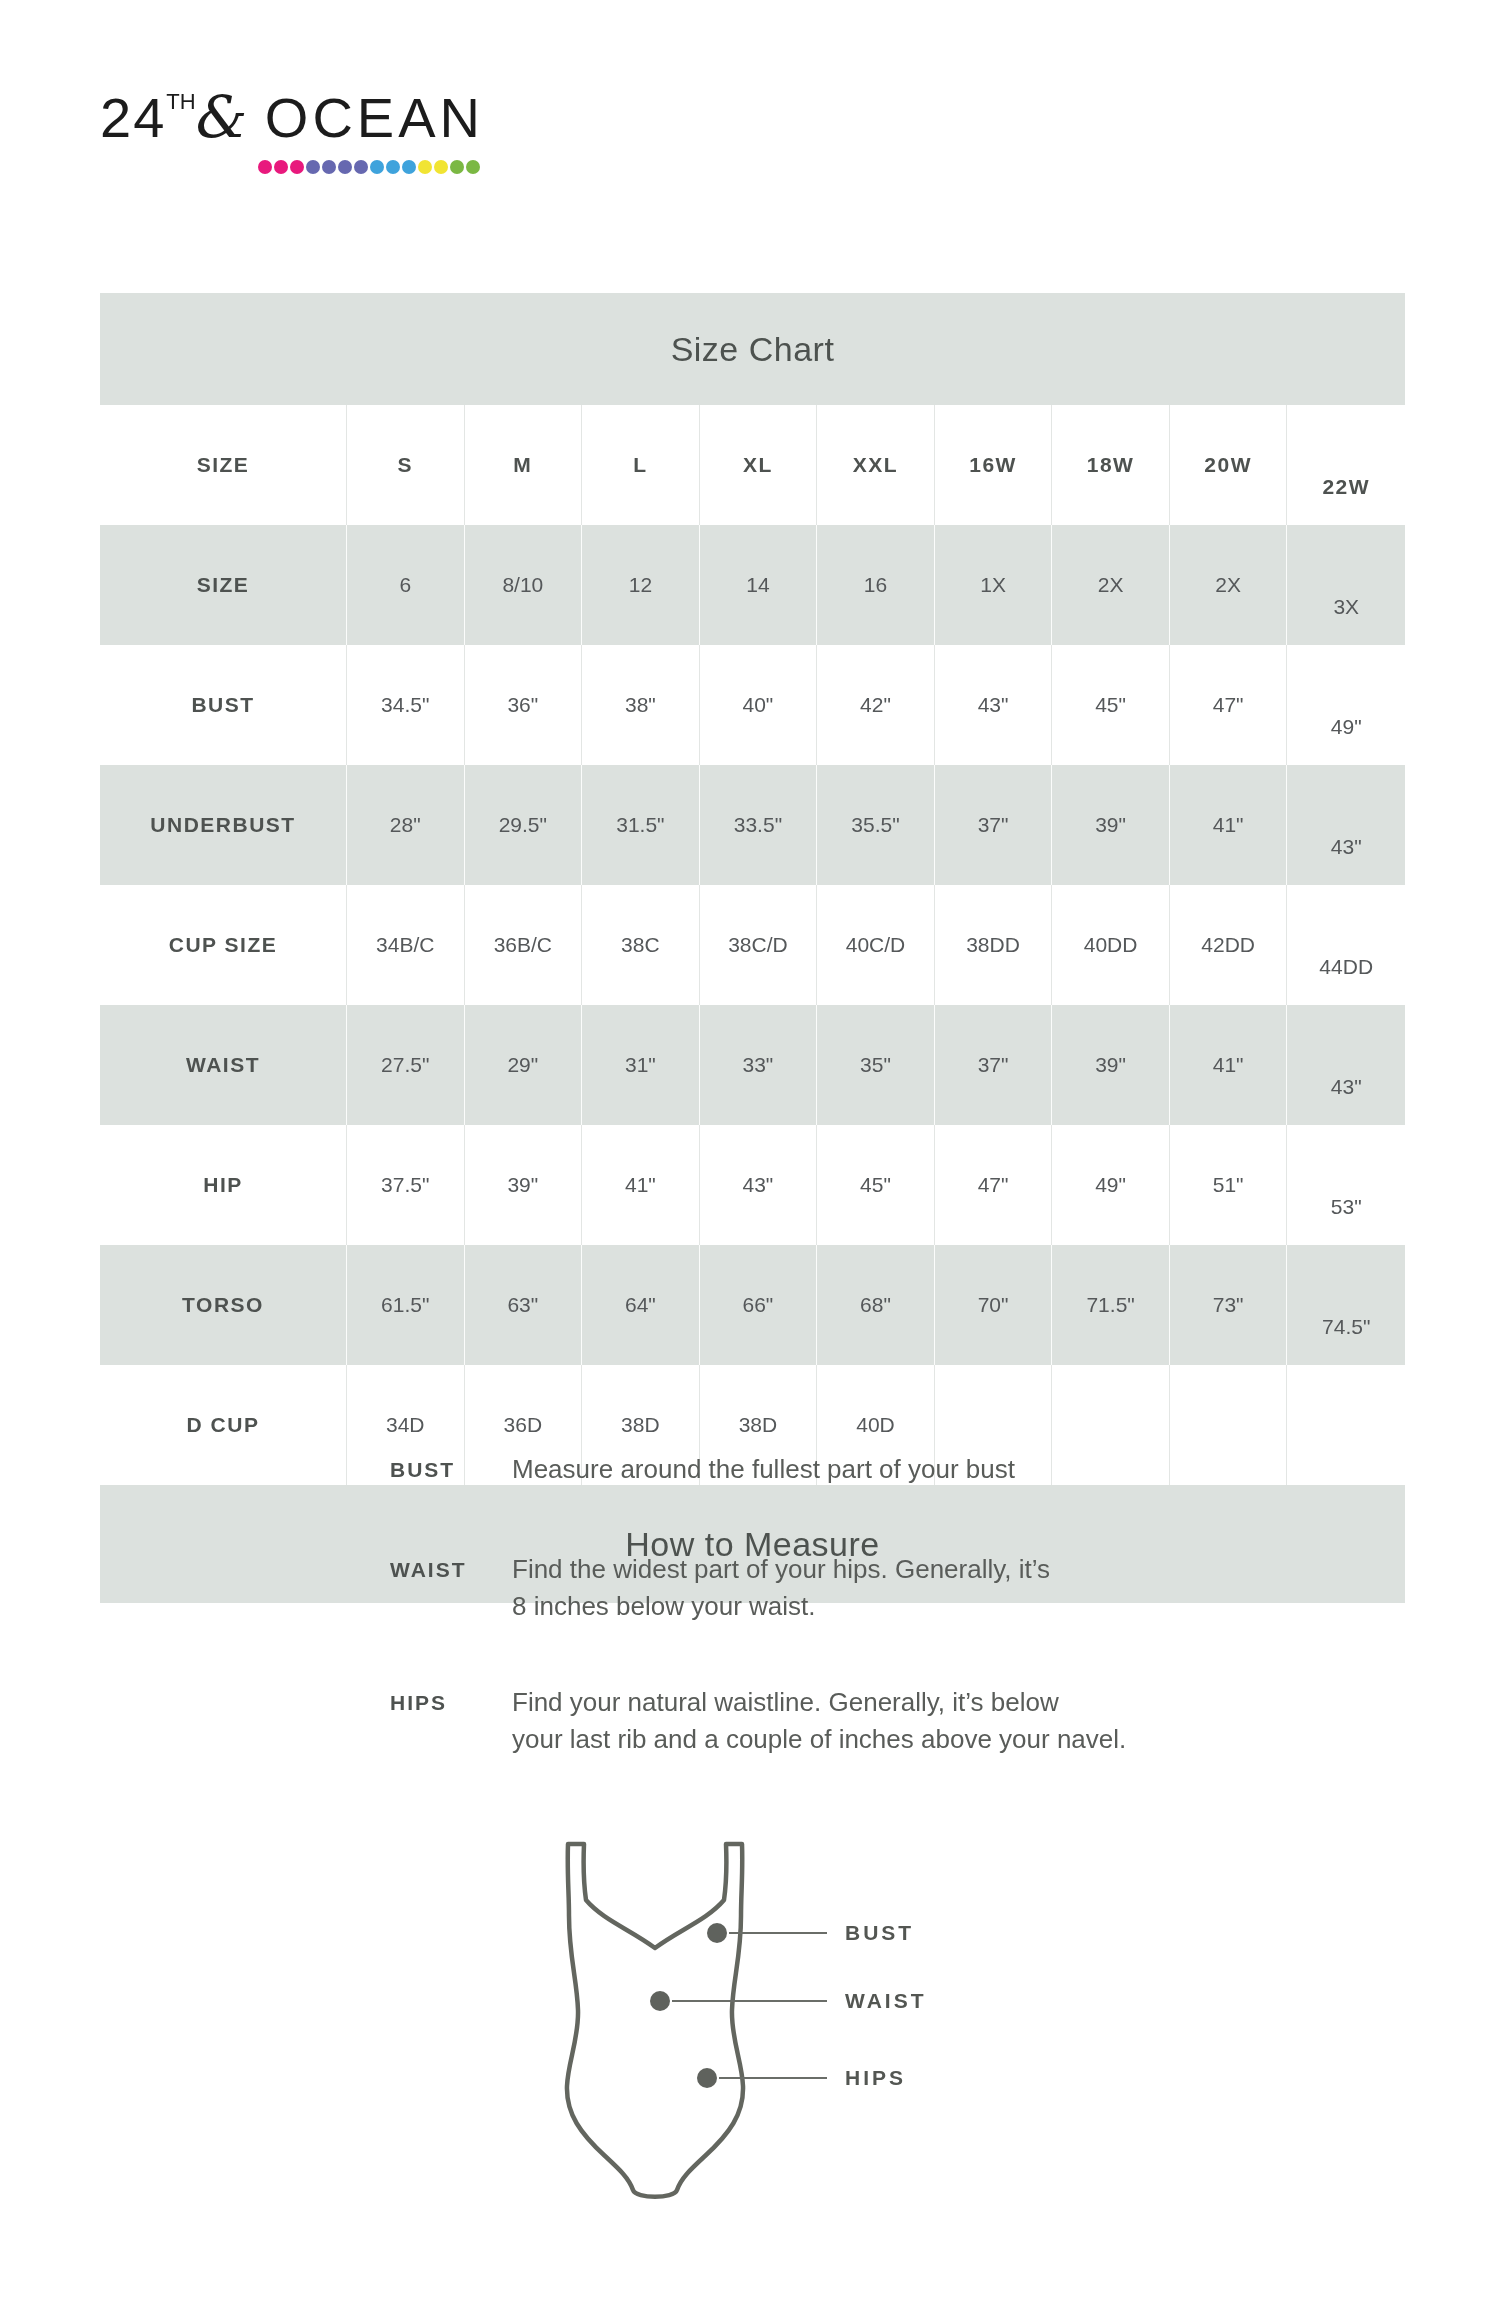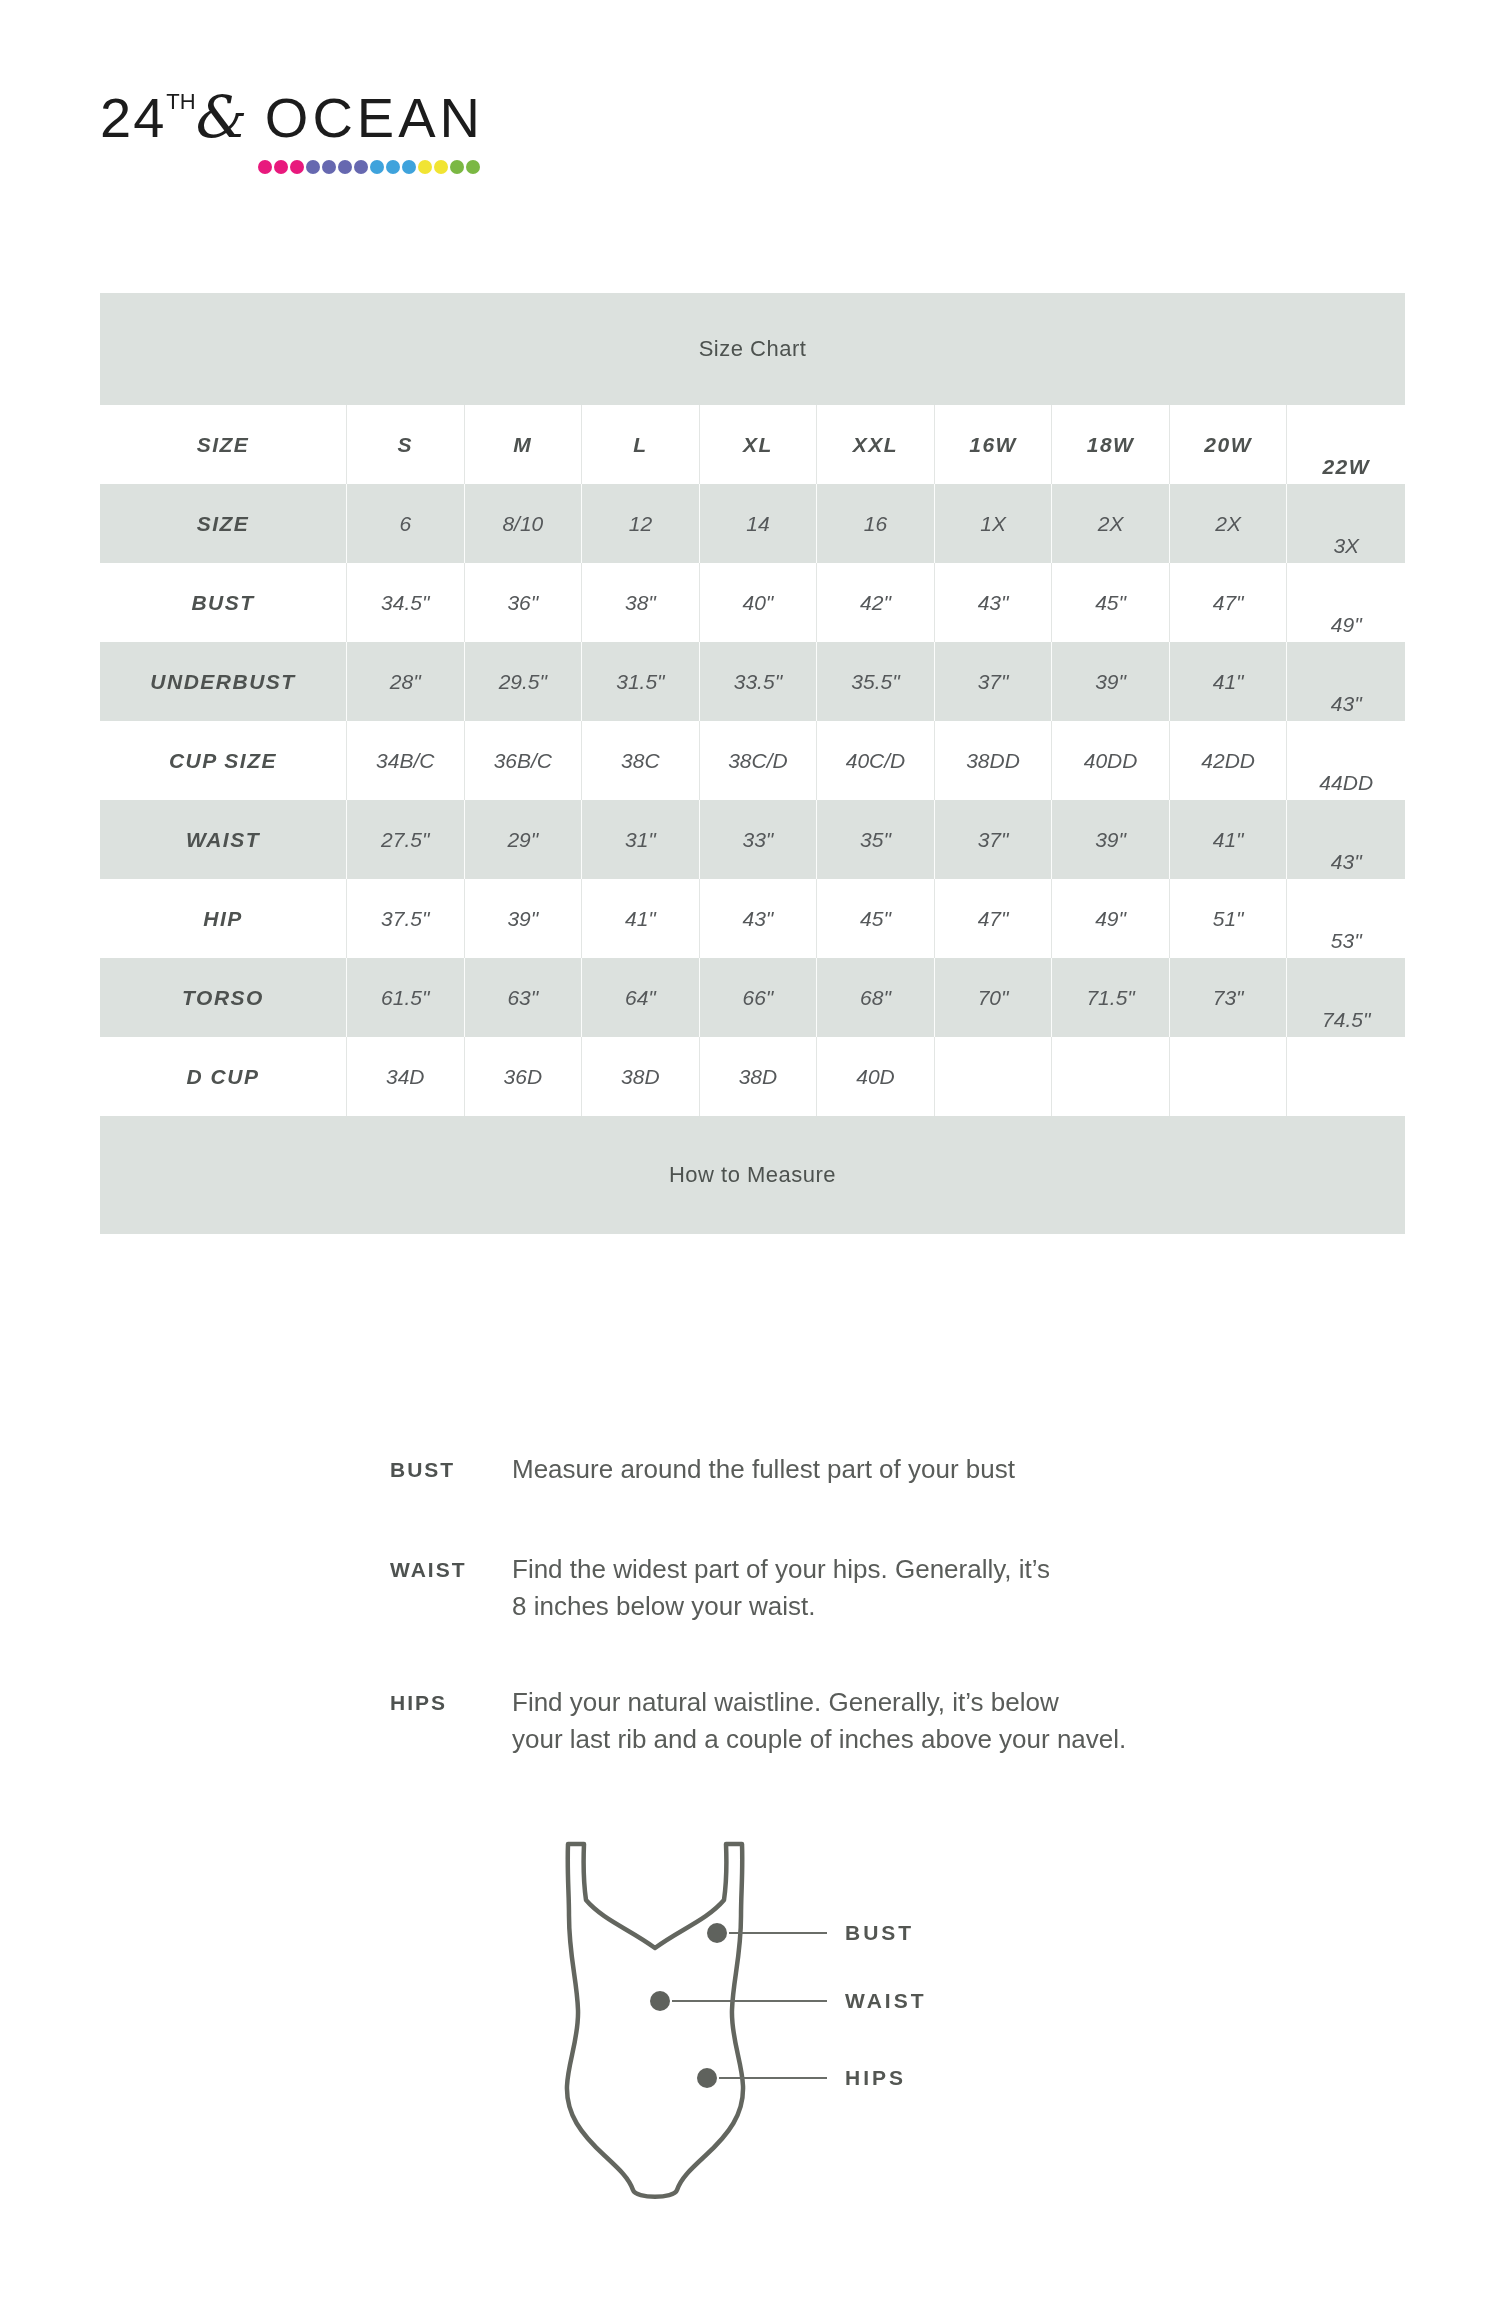--- a/index.html
+++ b/index.html
@@ -13,24 +13,24 @@
   .logo-text{font-size:56px;color:#1c1c1c;line-height:1;white-space:nowrap;letter-spacing:2px;}
   .logo-text sup{font-size:22px;letter-spacing:0;vertical-align:28px;font-weight:400;}
   .logo-text .amp{font-family:"DejaVu Serif","Liberation Serif",serif;font-style:italic;font-size:58px;letter-spacing:0;}
   .logo-text .ocean{letter-spacing:4px;}
   .logo-dots{display:flex;gap:2px;margin:14px 0 0 158px;}
   .logo-dots span{width:14px;height:14px;border-radius:50%;display:block;}
   
   .chart{position:absolute;left:100px;top:293px;width:1305px;}
   .band{
     height:112px;background:#dce1de;display:flex;align-items:center;justify-content:center;
-    font-size:22px;color:#4d524f;letter-spacing:0.5px;
+    font-size:34px;color:#4d524f;letter-spacing:0.5px;
   }
   .band.footer{height:118px;}
-  .trow{display:grid;grid-template-columns:247px repeat(9,1fr);height:79px;font-style:italic;}
+  .trow{display:grid;grid-template-columns:247px repeat(9,1fr);height:120px;}
   .trow.gray{background:#dce1de;}
   .tcell{
     display:flex;align-items:center;justify-content:center;
     font-size:21px;color:#55585a;
   }
   .trow.white .tcell{border-right:1px solid #e3e6e4;}
   .trow.gray .tcell{border-right:1px solid #fbfcfb;}
   .trow .tcell:last-child{border-right:none;margin-top:44px;}
   .tcell.label,.trow.thead .tcell{font-weight:bold;letter-spacing:1.5px;color:#4e5250;}
   

